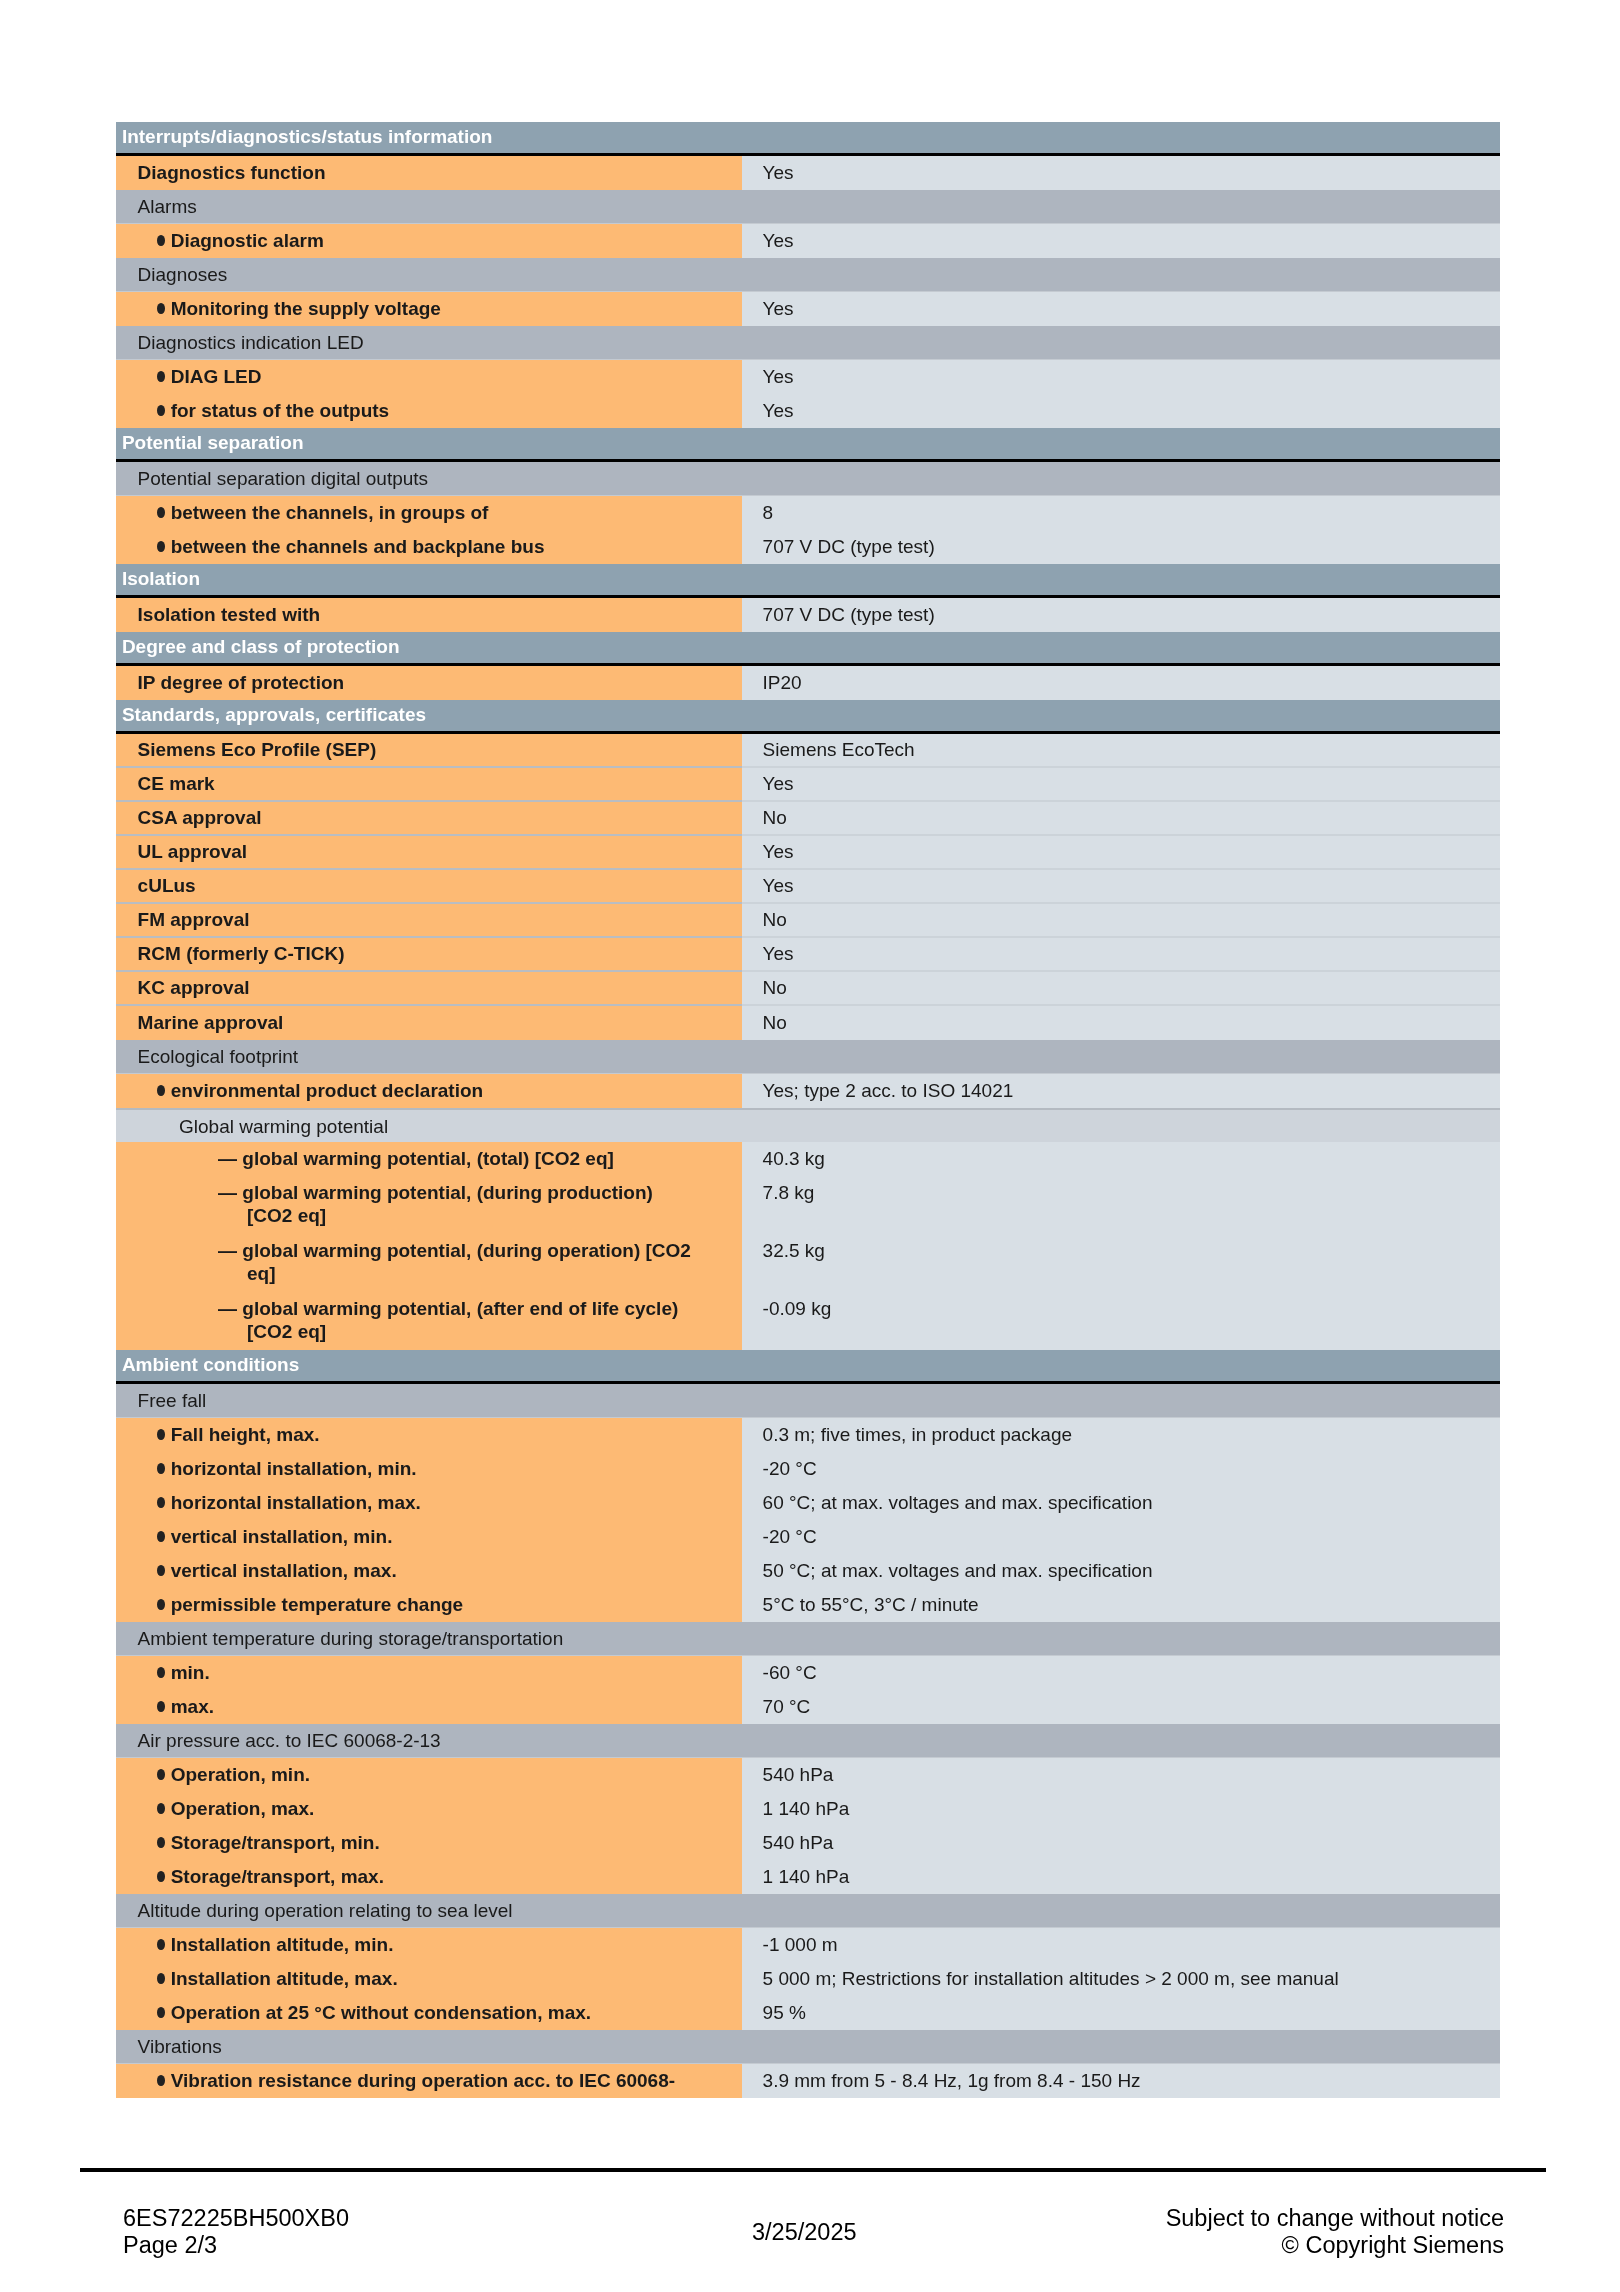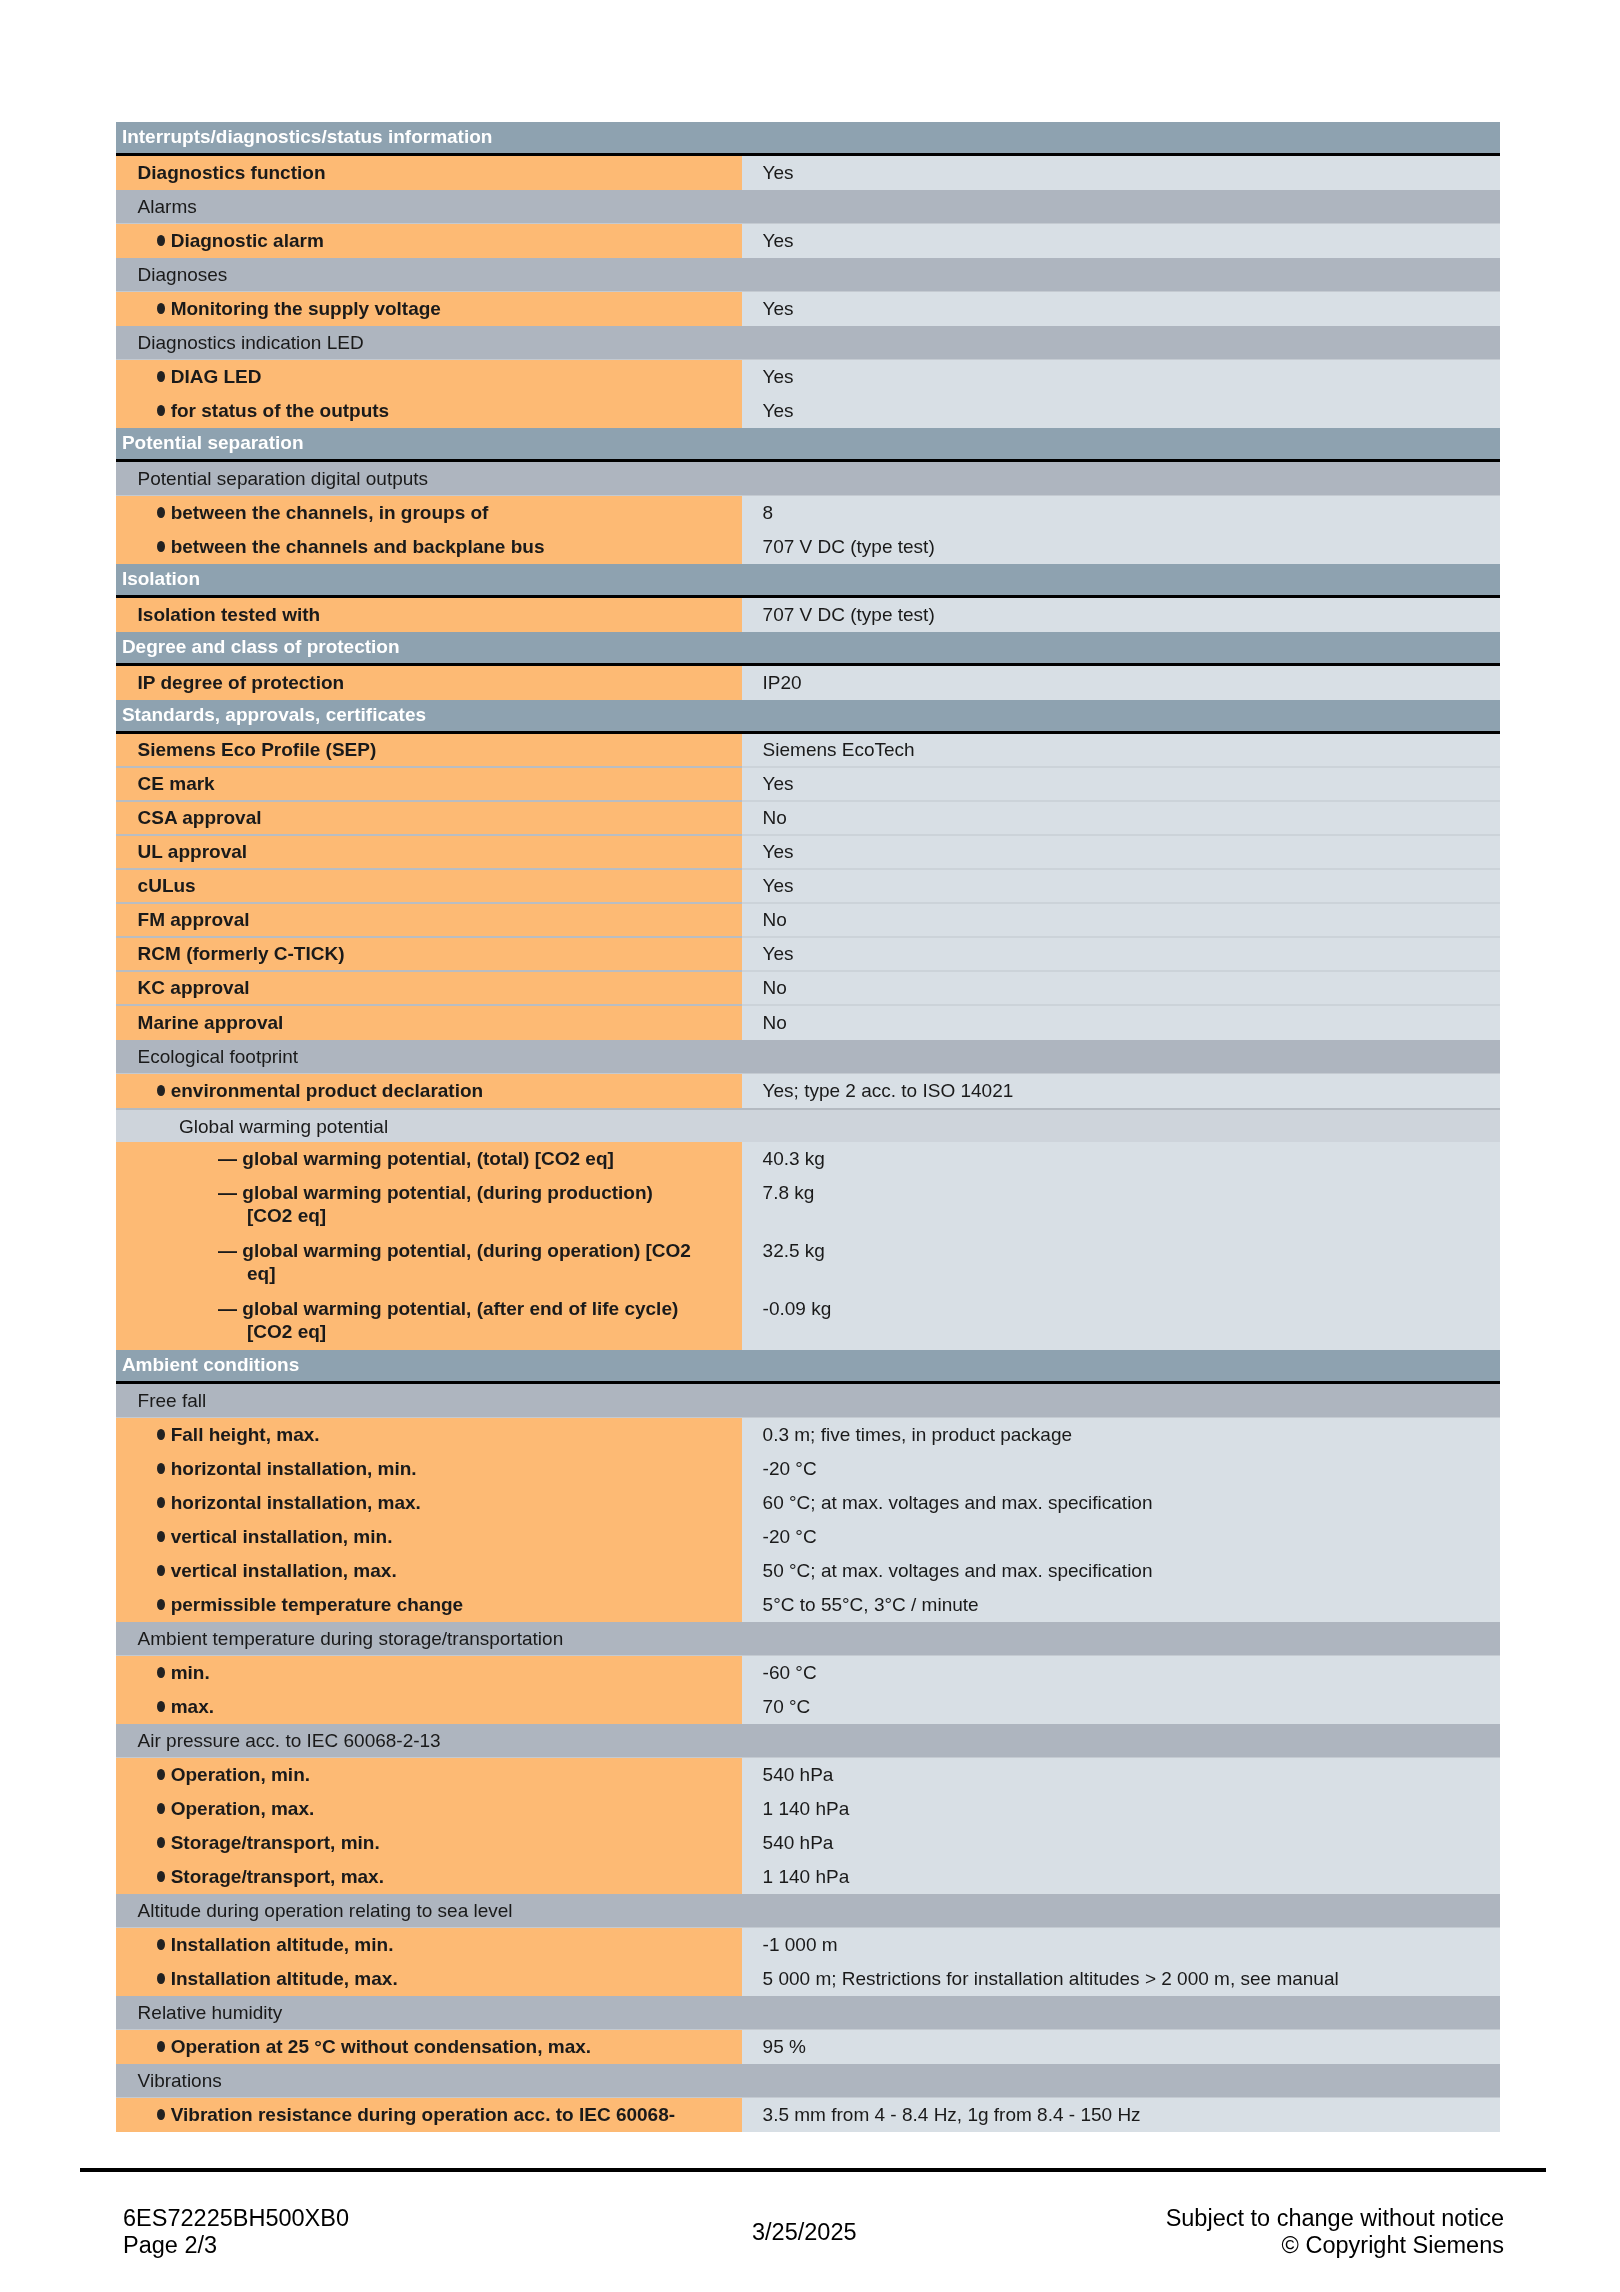--- a/index.html
+++ b/index.html
@@ -190,29 +190,28 @@
     </div>
     <div class="group">Altitude during operation relating to sea level</div>
     <div class="row single">
       <div class="lbl" style="padding-left: 0px;"><span class="bullet"></span><span>Installation altitude, min.</span></div>
       <div class="val">-1 000 m</div>
     </div>
     <div class="row single">
       <div class="lbl" style="padding-left: 0px;"><span class="bullet"></span><span>Installation altitude, max.</span></div>
       <div class="val">5 000 m; Restrictions for installation altitudes &gt; 2 000 m, see manual</div>
     </div>
-    <div class="group">Relative humidity</div>
     <div class="row single">
       <div class="lbl" style="padding-left: 0px;"><span class="bullet"></span><span>Operation at 25 °C without condensation, max.</span></div>
       <div class="val">95 %</div>
     </div>
     <div class="group">Vibrations</div>
     <div class="row single">
       <div class="lbl" style="padding-left: 0px;"><span class="bullet"></span><span>Vibration resistance during operation acc. to IEC 60068-</span></div>
-      <div class="val">3.5 mm from 4 - 8.4 Hz, 1g from 8.4 - 150 Hz</div>
+      <div class="val">3.9 mm from 5 - 8.4 Hz, 1g from 8.4 - 150 Hz</div>
     </div>
   </div>
 
 <div class="footer-line"></div>
 <div class="footer left">
   <div>6ES72225BH500XB0</div>
   <div>Page 2/3</div>
 </div>
 <div class="footer center">3/25/2025</div>
 <div class="footer right">

